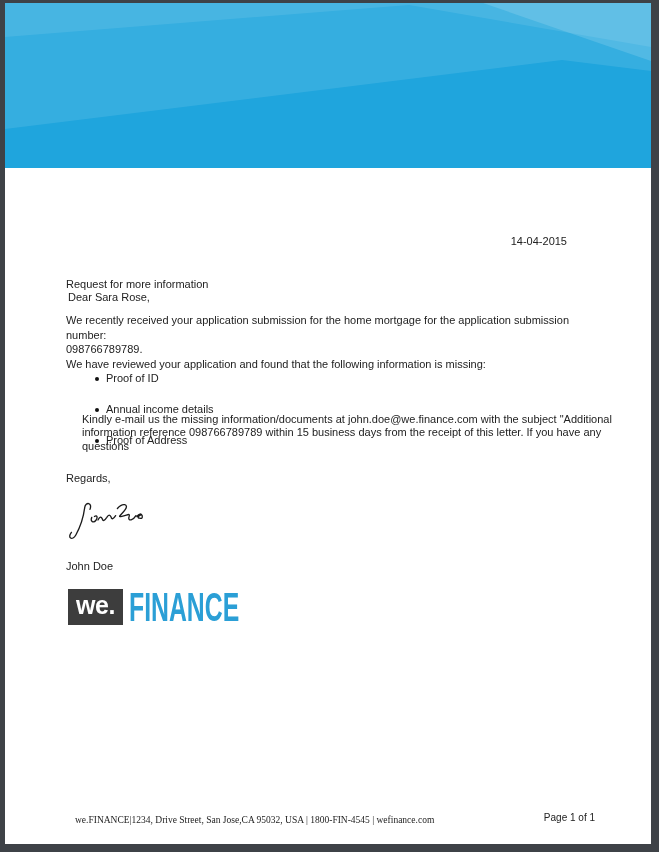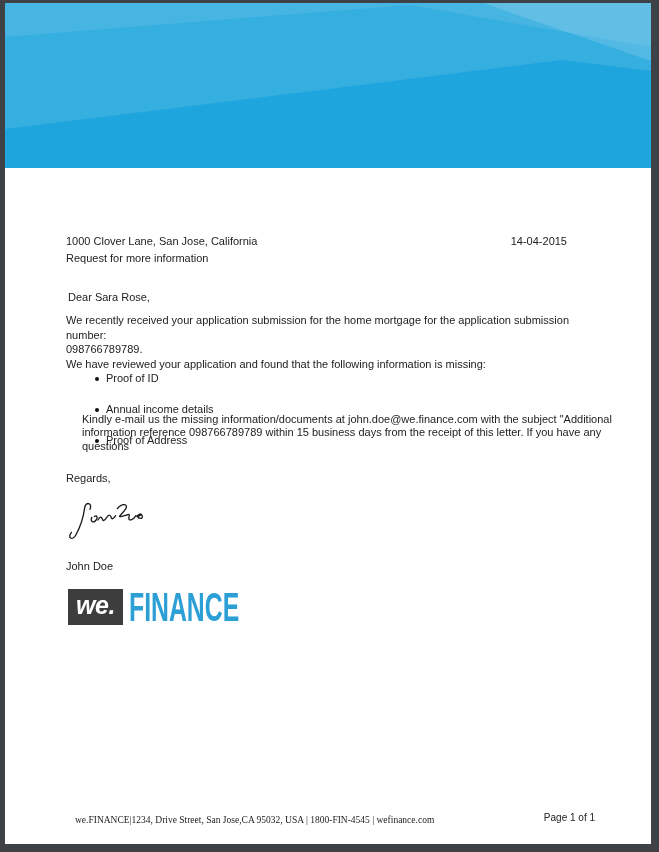--- a/index.html
+++ b/index.html
@@ -22,37 +22,37 @@
     width:646px;height:841px;
     background:#ffffff;
   }
   .banner{
     position:absolute;left:0;top:0;width:646px;height:165px;display:block;
   }
   .banner-base{fill:var(--banner-base);}
   .txt{position:absolute;font-size:11px;line-height:14.5px;color:var(--text-color);}
   .address{left:61px;top:231px;}
   .date{top:231px;right:84px;}
-  .subject{left:61px;top:248px;}
+  .subject{left:61px;top:274px;}
   .salutation{left:63px;top:287px;text-align:right;}
   .para1{left:61px;top:310px;width:540px;}
   .para1 span{display:block;}
   .bullets{left:90px;top:352px;list-style:none;}
   .bullets li{display:flex;align-items:center;height:15px;margin-top:16px;}
   .dot{width:4px;height:4px;border-radius:50%;background:#111;margin-right:7px;flex:0 0 auto;}
   .para3{left:61px;top:410px;width:540px;line-height:13.4px;margin-left:16px;}
   .para3 span{display:block;}
   .closing{left:61px;top:468px;}
   .signature{position:absolute;left:62px;top:494px;width:84px;height:46px;color:#1a1a1a;}
   .signer{left:61px;top:556px;}
   .logo{position:absolute;left:63px;top:586px;display:flex;align-items:center;}
   .logo-we{
     width:55px;height:36px;background:var(--logo-box-bg);color:#ffffff;
     font-weight:bold;font-size:25px;display:flex;align-items:center;justify-content:center;
-    letter-spacing:-0.5px;padding-bottom:4px;font-style:italic;
+    letter-spacing:-0.5px;padding-bottom:4px;
   }
   .logo-finance{
     font-weight:bold;font-size:40px;line-height:36px;color:var(--logo-finance-color);
     transform:scaleX(0.62);transform-origin:left center;white-space:nowrap;
     margin-left:6px;letter-spacing:0px;
   }
   .footer-info{left:70px;top:810px;font-size:9.5px;font-family:Liberation Serif, serif;}
   .page-number{right:56px;top:808px;font-size:10px;}
 </style>
 </head>
@@ -60,21 +60,20 @@
 
 <div class="page">
 
   <svg class="banner" viewBox="0 0 646 165" preserveAspectRatio="none" aria-hidden="true">
     <rect class="banner-base" x="0" y="0" width="646" height="165"></rect>
     <polygon points="0,126 557,57 646,68 646,0 0,0" fill="#ffffff" opacity="0.10"></polygon>
     <polygon points="0,34 404,2 646,44 646,0 0,0" fill="#ffffff" opacity="0.09"></polygon>
     <polygon points="478,0 646,0 646,58" fill="#ffffff" opacity="0.14"></polygon>
   </svg>
 
-  <div class="txt address">1000 Clover Lane, San Jose, California</div>
   <div class="txt date">14-04-2015</div>
 
   <div class="txt subject">Request for more information</div>
 
   <div class="txt salutation">Dear Sara Rose,</div>
 
   <div class="txt para1">
     <span>We recently received your application submission for the home mortgage for the application submission number:</span>
     <span>098766789789.</span>
     <span>We have reviewed your application and found that the following information is missing:</span>

